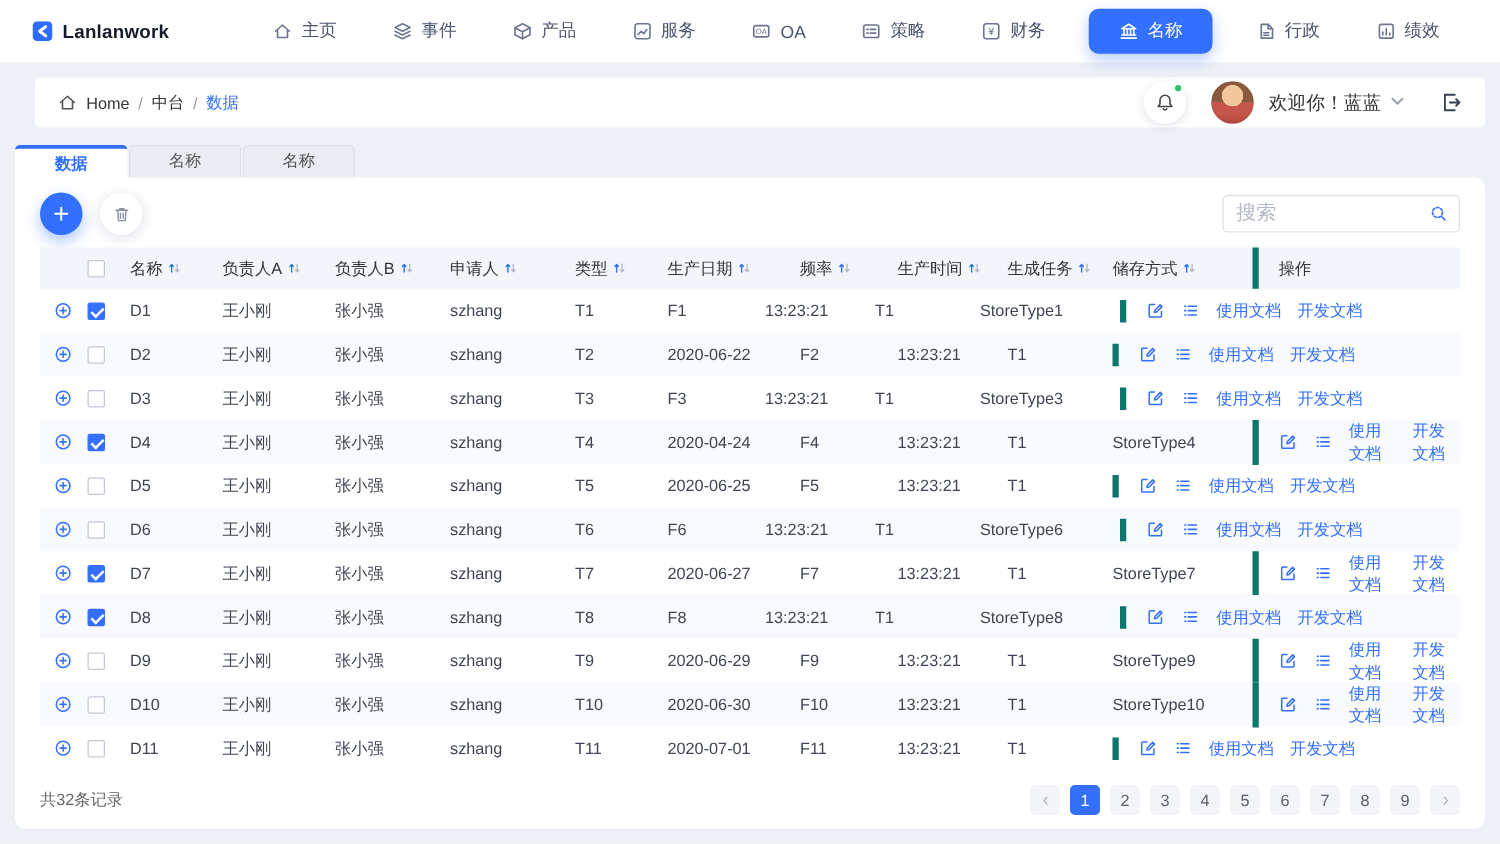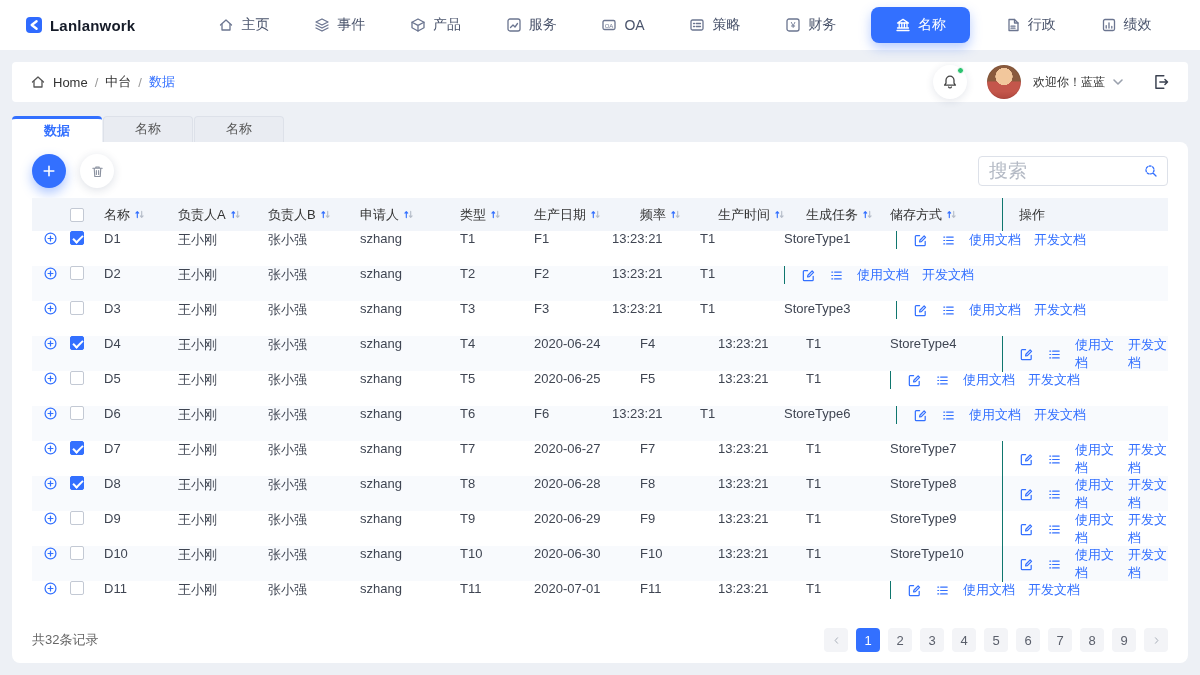--- a/index.html
+++ b/index.html
@@ -14,73 +14,73 @@
   .nav-items { flex:1; display:flex; align-items:center; justify-content:space-around; margin-left:20px; }
   .nav-item { display:flex; align-items:center; gap:7px; font-size:14px; color:#49536b; cursor:pointer; padding:8px 10px; border-radius:8px; }
   .nav-item .icn { color:#6b7590; }
   .nav-item.active { background:#3370ff; color:#fff; padding:9px 24px; box-shadow:0 5px 12px rgba(51,112,255,.35); }
   .nav-item.active .icn { color:#fff; }
   .icn { display:inline-flex; }
   .icn svg { width:16px; height:16px; display:block; }
 
   
   .content { padding:12px 12px 0; }
-  .crumb-bar { height:40px; background:#fff; border-radius:4px; display:flex; align-items:center; padding:0 18px; }
+  .crumb-bar { height:40px; background:#fff; border-radius:4px; display:flex; align-items:center; padding:0 18px;margin-left:16px; }
   .crumb-left { display:flex; align-items:center; gap:7px; font-size:13px; color:#333; }
   .crumb-left .icn { color:#555; }
   .crumb-sep { color:#999; }
   .crumb-active { color:#3370ff; }
   .crumb-right { margin-left:auto; display:flex; align-items:center; }
   .bell-wrap { position:relative; width:34px; height:34px; border-radius:50%; background:#fff; box-shadow:0 2px 8px rgba(30,50,90,.12); display:flex; align-items:center; justify-content:center; color:#444; cursor:pointer; }
   .bell-dot { position:absolute; top:2px; right:3px; width:7px; height:7px; border-radius:50%; background:#2bc26f; border:1px solid #fff; }
   .avatar { width:34px; height:34px; border-radius:50%; margin-left:20px; background:
       radial-gradient(circle at 50% 34%, #f2c79c 0 30%, transparent 31%),
       linear-gradient(180deg, #8a5a3d 0 48%, #c4564b 49% 78%, #b0473e 100%);
     background-color:#9c6b4a; box-shadow:inset 0 0 0 1px rgba(0,0,0,.06); }
-  .welcome { margin-left:12px; font-size:12px; color:#333; display:flex; align-items:flex-start; gap:5px; cursor:pointer; }
+  .welcome { margin-left:12px; font-size:15px; color:#333; display:flex; align-items:flex-start; gap:5px; cursor:pointer; }
   .welcome .icn { color:#9aa1ad; }
   .logout { margin-left:26px; color:#3a4150; cursor:pointer; }
   .logout svg { width:18px; height:18px; }
 
   
   .tabs { display:flex; margin-top:14px; }
   .tab { width:90px; height:26px; line-height:24px; text-align:center; font-size:13px; color:#555;
          background:#e9ecf2; border:1px solid #dde1e9; border-bottom:none; border-radius:4px 4px 0 0; cursor:pointer; }
   .tab + .tab { margin-left:1px; }
   .tab.active { background:#fff; color:#3370ff; font-weight:bold; border:none; border-top:3px solid #3370ff; line-height:23px; }
 
   
   .card { background:#fff; border-radius:0 8px 8px 8px; height:521px; display:flex; flex-direction:column; }
   .toolbar { display:flex; align-items:center; gap:14px; padding:12px 20px 10px; }
   .btn-circle { width:34px; height:34px; border-radius:50%; border:none; display:flex; align-items:center; justify-content:center; cursor:pointer; }
   .btn-add { background:#3370ff; color:#fff; box-shadow:0 5px 12px rgba(51,112,255,.4); }
   .btn-add svg { width:16px; height:16px; }
   .btn-trash { background:#fff; color:#8a919f; box-shadow:0 2px 10px rgba(30,50,90,.15); }
   .btn-trash svg { width:15px; height:15px; }
   .search-box { margin-left:auto; width:190px; height:30px; border:1px solid #dde1e9; border-radius:4px; display:flex; align-items:center; padding:0 8px 0 10px; background:#fff; }
-  .search-box input { border:none; outline:none; flex:1; min-width:0; font-size:19px; color:#4d7c0f; font-family:inherit; background:transparent; }
+  .search-box input { border:none; outline:none; flex:1; min-width:0; font-size:16px; color:#4d7c0f; font-family:inherit; background:transparent; }
   .search-box input::placeholder { color:#b3b9c4; }
   .search-icn { color:#3370ff; cursor:pointer; }
   .search-icn svg { width:16px; height:16px; }
 
   
   .table { padding:0 20px; flex:1; display:flex; flex-direction:column; font-size:13px; }
   .thead { display:flex; align-items:stretch; background:#f2f5fa; height:33px; color:#333; flex:none; }
   .thead .cell, .trow .cell { display:flex; align-items:center; }
   .cell { flex:none; padding-right:4px; }
-  .trow { display:flex; align-items:flex-start; height:35px; color:#3f4552; }
+  .trow { display:flex; align-items:center; height:35px; color:#3f4552; }
   .trow.alt { background:#f8fafd; }
   .hlabel { display:flex; align-items:center; gap:3px; }
   .sort svg { width:13px; height:13px; display:block; }
   .expand { color:#3370ff; cursor:pointer; display:inline-flex; }
   .expand svg { width:15px; height:15px; }
   .cb { width:14px; height:14px; border:1px solid #c3c9d4; border-radius:2px; background:#fff; position:relative; cursor:pointer; display:inline-block; }
   .cb.checked { background:#3370ff; border-color:#3370ff; }
   .cb.checked::after { content:""; position:absolute; left:4px; top:1px; width:4px; height:8px; border:solid #fff; border-width:0 2px 2px 0; transform:rotate(45deg); }
-  .op-col { flex:1 1 auto; border-left:1px solid #0f766e; display:flex; align-items:center; gap:13px; padding-left:16px; }
+  .op-col { flex:1 1 auto; border-left:5px solid #0f766e; display:flex; align-items:center; gap:13px; padding-left:16px; }
   .thead .op-col { color:#333; }
   .op-ic { color:#3370ff; cursor:pointer; display:inline-flex; }
   .op-ic svg { width:15px; height:15px; }
   .op-link { color:#3370ff; cursor:pointer; text-decoration:none; }
 
   
   .tfoot { display:flex; align-items:center; padding:12px 20px 16px; font-size:13px; color:#666; flex:none; }
   .pager { margin-left:auto; display:flex; gap:8px; }
   .pg { min-width:24px; height:24px; padding:0 4px; border-radius:4px; background:#f3f4f7; color:#5a5f6b; display:flex; align-items:center; justify-content:center; font-size:13px; cursor:pointer; }
   .pg.active { background:#3370ff; color:#fff; }
@@ -439,20 +439,21 @@
               </span>
             </div>
             <div class="cell" style="width:34px">
               <span class="cb"></span>
             </div>
             <div class="cell" style="width:74px">D2</div>
             <div class="cell" style="width:90px">王小刚</div>
             <div class="cell" style="width:92px">张小强</div>
             <div class="cell" style="width:100px">szhang</div>
             <div class="cell" style="width:74px">T2</div>
+            <div class="cell" style="width:106px">2020-06-22</div>
             <div class="cell" style="width:78px">F2</div>
             <div class="cell" style="width:88px">13:23:21</div>
             <div class="cell" style="width:84px">T1</div>
             <div class="op-col">
               <span class="op-ic">
                 <svg viewBox="0 0 16 16" fill="none" stroke="currentColor" stroke-width="1.3" stroke-linecap="round" stroke-linejoin="round">
                   <path d="M13 8.8v3.7a1 1 0 0 1-1 1H3.5a1 1 0 0 1-1-1V3.8a1 1 0 0 1 1-1H7"></path>
                   <path d="M7 9.6l1.9-.4 4.5-4.6-1.5-1.5-4.5 4.6z"></path>
                 </svg>
               </span>
@@ -512,21 +513,21 @@
               </span>
             </div>
             <div class="cell" style="width:34px">
               <span class="cb checked"></span>
             </div>
             <div class="cell" style="width:74px">D4</div>
             <div class="cell" style="width:90px">王小刚</div>
             <div class="cell" style="width:92px">张小强</div>
             <div class="cell" style="width:100px">szhang</div>
             <div class="cell" style="width:74px">T4</div>
-            <div class="cell" style="width:106px">2020-06-24</div>
+            <div class="cell" style="width:106px">2020-04-24</div>
             <div class="cell" style="width:78px">F4</div>
             <div class="cell" style="width:88px">13:23:21</div>
             <div class="cell" style="width:84px">T1</div>
             <div class="cell" style="width:112px">StoreType4</div>
             <div class="op-col">
               <span class="op-ic">
                 <svg viewBox="0 0 16 16" fill="none" stroke="currentColor" stroke-width="1.3" stroke-linecap="round" stroke-linejoin="round">
                   <path d="M13 8.8v3.7a1 1 0 0 1-1 1H3.5a1 1 0 0 1-1-1V3.8a1 1 0 0 1 1-1H7"></path>
                   <path d="M7 9.6l1.9-.4 4.5-4.6-1.5-1.5-4.5 4.6z"></path>
                 </svg>
@@ -662,21 +663,20 @@
               </span>
             </div>
             <div class="cell" style="width:34px">
               <span class="cb checked"></span>
             </div>
             <div class="cell" style="width:74px">D8</div>
             <div class="cell" style="width:90px">王小刚</div>
             <div class="cell" style="width:92px">张小强</div>
             <div class="cell" style="width:100px">szhang</div>
             <div class="cell" style="width:74px">T8</div>
-            <div class="cell" style="width:106px">2020-06-28</div>
             <div class="cell" style="width:78px">F8</div>
             <div class="cell" style="width:88px">13:23:21</div>
             <div class="cell" style="width:84px">T1</div>
             <div class="cell" style="width:112px">StoreType8</div>
             <div class="op-col">
               <span class="op-ic">
                 <svg viewBox="0 0 16 16" fill="none" stroke="currentColor" stroke-width="1.3" stroke-linecap="round" stroke-linejoin="round">
                   <path d="M13 8.8v3.7a1 1 0 0 1-1 1H3.5a1 1 0 0 1-1-1V3.8a1 1 0 0 1 1-1H7"></path>
                   <path d="M7 9.6l1.9-.4 4.5-4.6-1.5-1.5-4.5 4.6z"></path>
                 </svg>

